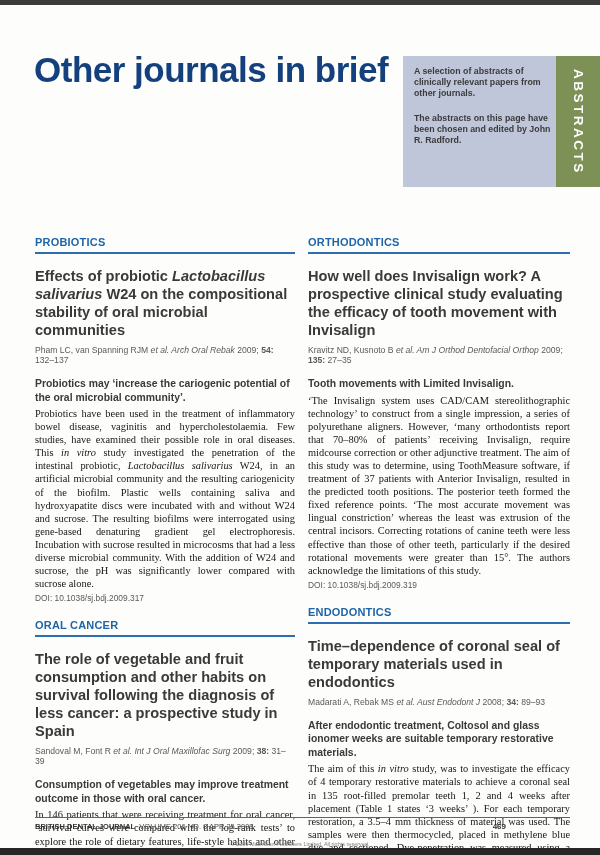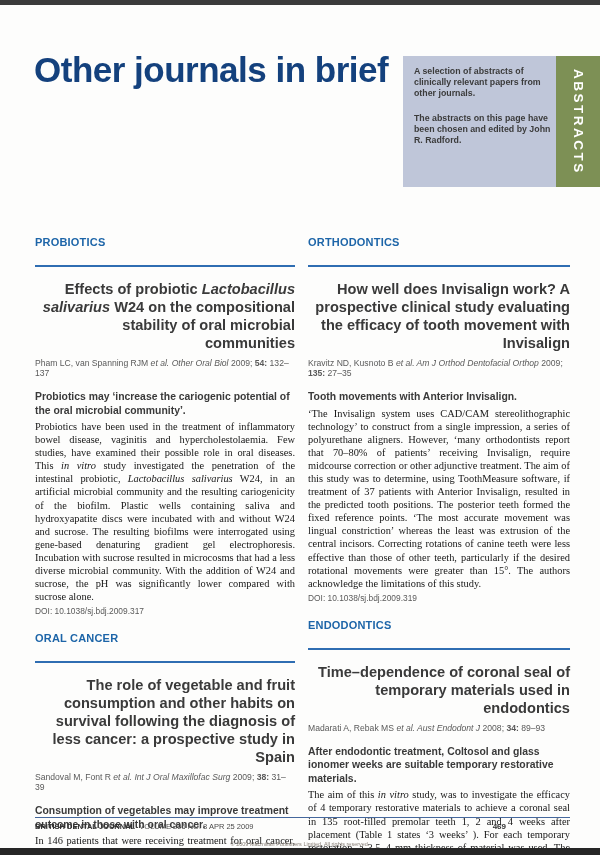--- a/index.html
+++ b/index.html
@@ -27,25 +27,25 @@
   .abstracts-tab{position:absolute;left:556px;top:56px;width:44px;height:131px;
         background:var(--tab-bg);display:flex;align-items:center;justify-content:center;}
   .abstracts-tab span{writing-mode:vertical-rl;color:#ffffff;font-weight:bold;
         font-size:13.5px;letter-spacing:2.5px;}
 
   .col{position:absolute;top:236px;}
   .col-left{left:35px;width:260px;}
   .col-right{left:308px;width:262px;}
 
   .section-label{font-size:11px;font-weight:bold;color:var(--accent);
-        border-bottom:2px solid var(--rule);padding-bottom:17px;margin-bottom:13px;
+        border-bottom:2px solid var(--rule);padding-bottom:4px;margin-bottom:13px;
         letter-spacing:0.2px;}
   .article{margin-bottom:16px;}
   .article h2{margin:0 0 6px 0;font-size:14.6px;line-height:18px;font-weight:bold;
-        color:var(--heading-color);text-align:right;}
+        color:var(--heading-color);}
   .citation{font-size:8.6px;color:var(--meta-color);margin-bottom:12px;}
   .summary{font-size:10.4px;font-weight:bold;line-height:13.5px;color:var(--heading-color);
         margin-bottom:3px;}
   .body-text{font-family:"Liberation Serif",serif;font-size:10.4px;line-height:13.1px;
         text-align:justify;color:#161616;}
   .doi{font-size:8.4px;color:var(--meta-color);margin-top:3px;}
 
   .footer-rule{position:absolute;left:35px;width:535px;top:817px;border-top:1.5px solid #44679c;}
   .footer-line{position:absolute;left:35px;width:471px;top:822px;display:flex;
         justify-content:space-between;align-items:baseline;font-size:7.5px;color:#4a4a4a;}
@@ -68,39 +68,39 @@
   </div>
 
   <div class="abstracts-tab">
     <span>ABSTRACTS</span>
   </div>
 
   <div class="col col-left">
       <div class="article">
         <div class="section-label">PROBIOTICS</div>
         <h2><span>Effects of probiotic </span><span style="font-style: italic;">Lactobacillus salivarius</span><span> W24 on the compositional stability of oral microbial communities</span></h2>
-        <div class="citation"><span>Pham LC, van Spanning RJM </span><span style="font-style: italic;">et al. </span><span style="font-style: italic;">Other Oral Biol </span><span>2009; </span><span style="font-weight: bold;">54: </span><span>132–137</span></div>
+        <div class="citation"><span>Pham LC, van Spanning RJM </span><span style="font-style: italic;">et al. </span><span style="font-style: italic;">Arch Oral Rebak </span><span>2009; </span><span style="font-weight: bold;">54: </span><span>132–137</span></div>
         <div class="summary">Probiotics may ‘increase the cariogenic potential of the oral microbial community’.</div>
         <div class="body-text"><span>Probiotics have been used in the treatment of inflammatory bowel disease, vaginitis and hypercholestolaemia. Few studies, have examined their possible role in oral diseases. This </span><span style="font-style: italic;">in vitro</span><span> study investigated the penetration of the intestinal probiotic, </span><span style="font-style: italic;">Lactobacillus salivarius</span><span> W24, in an artificial microbial community and the resulting cariogenicity of the biofilm. Plastic wells containing saliva and hydroxyapatite discs were incubated with and without W24 and sucrose. The resulting biofilms were interrogated using gene-based denaturing gradient gel electrophoresis. Incubation with sucrose resulted in microcosms that had a less diverse microbial community. With the addition of W24 and sucrose, the pH was significantly lower compared with sucrose alone.</span></div>
         <div class="doi">DOI: 10.1038/sj.bdj.2009.317</div>
       </div>
       <div class="article">
         <div class="section-label">ORAL CANCER</div>
         <h2><span>The role of vegetable and fruit consumption and other habits on survival following the diagnosis of less cancer: a prospective study in Spain</span></h2>
         <div class="citation"><span>Sandoval M, Font R </span><span style="font-style: italic;">et al. </span><span style="font-style: italic; text-align: center;">Int J Oral Maxillofac Surg </span><span>2009; </span><span style="font-weight: bold;">38: </span><span>31–39</span></div>
         <div class="summary">Consumption of vegetables may improve treatment outcome in those with oral cancer.</div>
         <div class="body-text"><span>In 146 patients that were receiving treatment for oral cancer, ‘survival curves were compared with the log-rank tests’ to explore the role of dietary features, life-style habits and other factors on recurrence and survival. Despite the authors conceding there was a lack of statistical power, recall biases with oncological diseases and other confounders, the consumption of ‘vegetables before and after diagnosis were both associated with lower recurrence rates and longer overall survival’. However, those that gave up tobacco and alcohol did not have statistically significantly better outcomes. Amongst other factors, patients who presented with pharyngeal pain had a better prognosis than those with cervical lymph node enlargement.</span></div>
       </div>
     </div>
   <div class="col col-right">
       <div class="article">
         <div class="section-label">ORTHODONTICS</div>
         <h2><span>How well does Invisalign work? A prospective clinical study evaluating the efficacy of tooth movement with Invisalign</span></h2>
         <div class="citation"><span>Kravitz ND, Kusnoto B </span><span style="font-style: italic;">et al. </span><span style="font-style: italic;">Am J Orthod Dentofacial Orthop </span><span>2009; </span><span style="font-weight: bold;">135: </span><span>27–35</span></div>
-        <div class="summary">Tooth movements with Anterior Invisalign.</div>
+        <div class="summary">Tooth movements with Limited Invisalign.</div>
         <div class="body-text"><span>‘The Invisalign system uses CAD/CAM stereolithographic technology’ to construct from a single impression, a series of polyurethane aligners. However, ‘many orthodontists report that 70–80% of patients’ receiving Invisalign, require midcourse correction or other adjunctive treatment. The aim of this study was to determine, using ToothMeasure software, if treatment of 37 patients with Anterior Invisalign, resulted in the predicted tooth positions. The posterior teeth formed the fixed reference points. ‘The most accurate movement was lingual constriction’ whereas the least was extrusion of the central incisors. Correcting rotations of canine teeth were less effective than those of other teeth, particularly if the desired rotational movements were greater than 15°. The authors acknowledge the limitations of this study.</span></div>
         <div class="doi">DOI: 10.1038/sj.bdj.2009.319</div>
       </div>
       <div class="article">
         <div class="section-label">ENDODONTICS</div>
         <h2><span>Time–dependence of coronal seal of temporary materials used in endodontics</span></h2>
         <div class="citation"><span>Madarati A, Rebak MS </span><span style="font-style: italic;">et al. </span><span style="font-style: italic;">Aust Endodont J </span><span>2008; </span><span style="font-weight: bold;">34: </span><span>89–93</span></div>
         <div class="summary">After endodontic treatment, Coltosol and glass ionomer weeks are suitable temporary restorative materials.</div>
         <div class="body-text"><span>The aim of this </span><span style="font-style: italic;">in vitro</span><span> study, was to investigate the efficacy of 4 temporary restorative materials to achieve a coronal seal in 135 root-filled premolar teeth 1, 2 and 4 weeks after placement (Table 1 states ‘3 weeks’ ). For each temporary restoration, a 3.5–4 mm thickness of material was used. The samples were then thermocycled, placed in methylene blue dye and sectioned. Dye-penetration was measured using a stereomicroscope. Coltosol and glass ionomer cement (GIC) resulted in significantly less leakage than intermediate restorative material (IRM) and zinc phosphate cement (ZP) at all three time intervals (1 week values: Coltosol = 1.28 mm, GIC = 0.76 mm, IRM = 5.52 mm, ZP = 5.01 mm, gutta percha alone ‘control group’ = 9.62 mm). The authors conclude that Coltosol and GIC ‘are both suitable as temporary restorative materials but should not be used for more than 1 or 2 weeks’.</span></div>
       </div>

